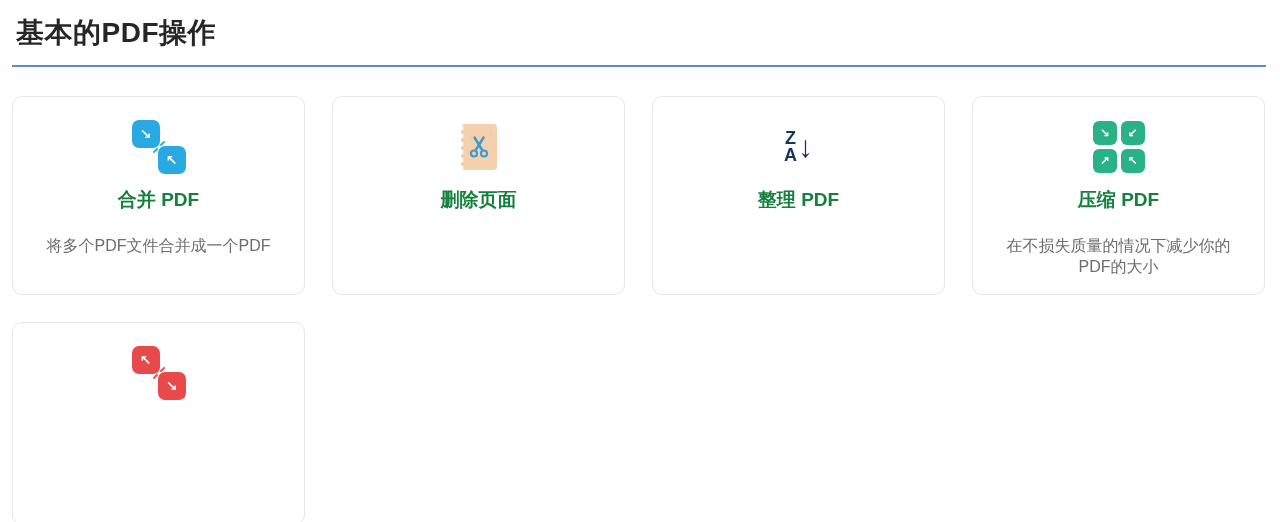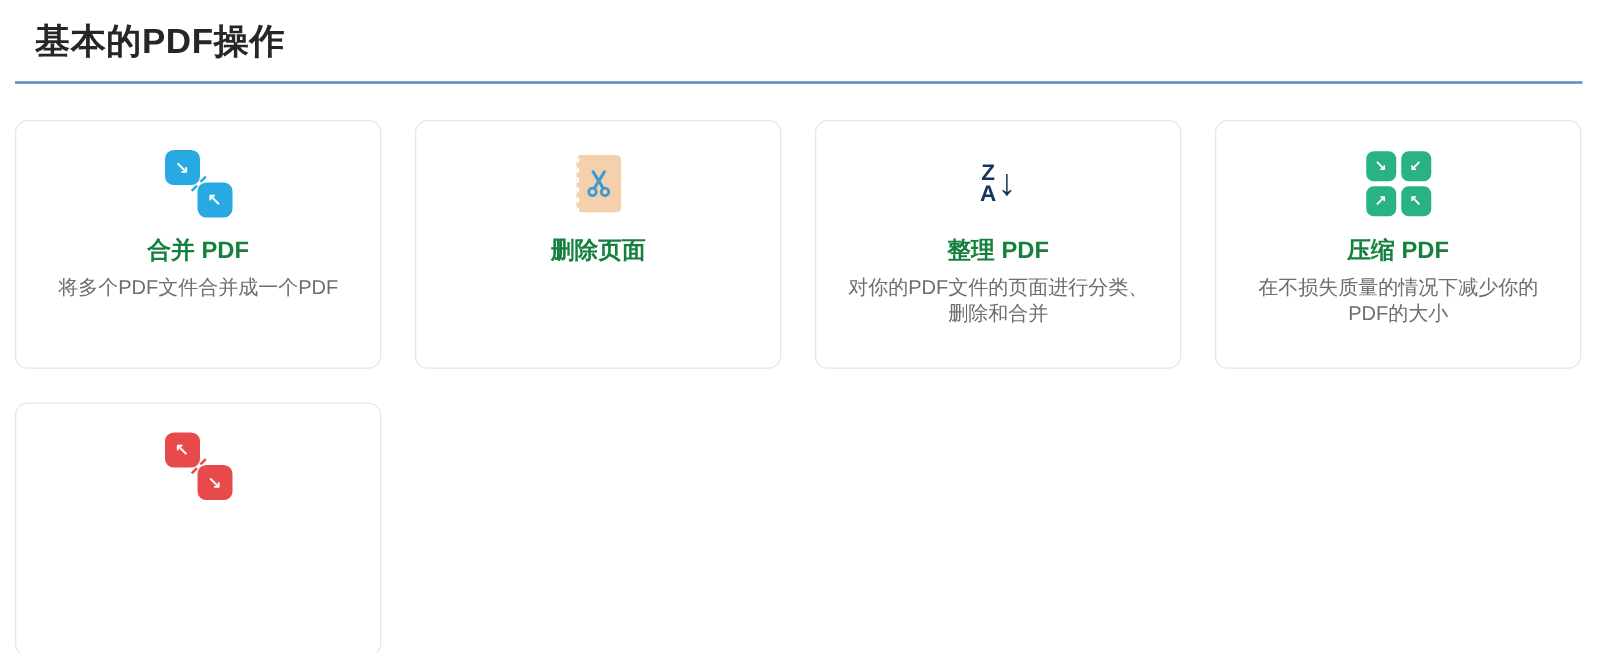--- a/index.html
+++ b/index.html
@@ -10,21 +10,21 @@
     overflow: hidden;
   }
   .page { padding: 12px 12px 0 12px; }
 
   
   h1.section-title {
     font-size: 28px;
     font-weight: bold;
     color: #262626;
     letter-spacing: 0.5px;
-    margin-left: 16px;
+    margin-left: 4px;
     margin-top: 2px;
   }
   .section-divider {
     height: 2px;
     background: #5b8dc4;
     border: none;
     margin-top: 13px;
     width: 1254px;
   }
 
@@ -54,21 +54,21 @@
     align-items: center;
     justify-content: center;
   }
   .card-title {
     margin-top: 12px;
     font-size: 19px;
     font-weight: bold;
     color: #15803d;
   }
   .card-desc {
-    margin-top: 7px;
+    margin-top: 22px;
     font-size: 16px;
     line-height: 21px;
     color: #6d6d6d;
   }
 
   
   .dual-icon { position: relative; width: 54px; height: 54px; }
   .dual-icon .sq {
     position: absolute;
     width: 28px; height: 28px;
@@ -196,21 +196,20 @@
       <div class="icon-wrap">
         <div class="sort-icon">
           <span class="sort-letters">
             <span>Z</span>
             <span>A</span>
           </span>
           <span class="sort-arrow">↓</span>
         </div>
       </div>
       <div class="card-title">整理 PDF</div>
-      <div class="card-desc">对你的PDF文件的页面进行分类、删除和合并</div>
     </div>
 
     <div class="card">
       <div class="icon-wrap">
         <div class="quad-icon">
           <span class="qsq">
               <span>↘</span>
             </span>
           <span class="qsq">
               <span>↙</span>

